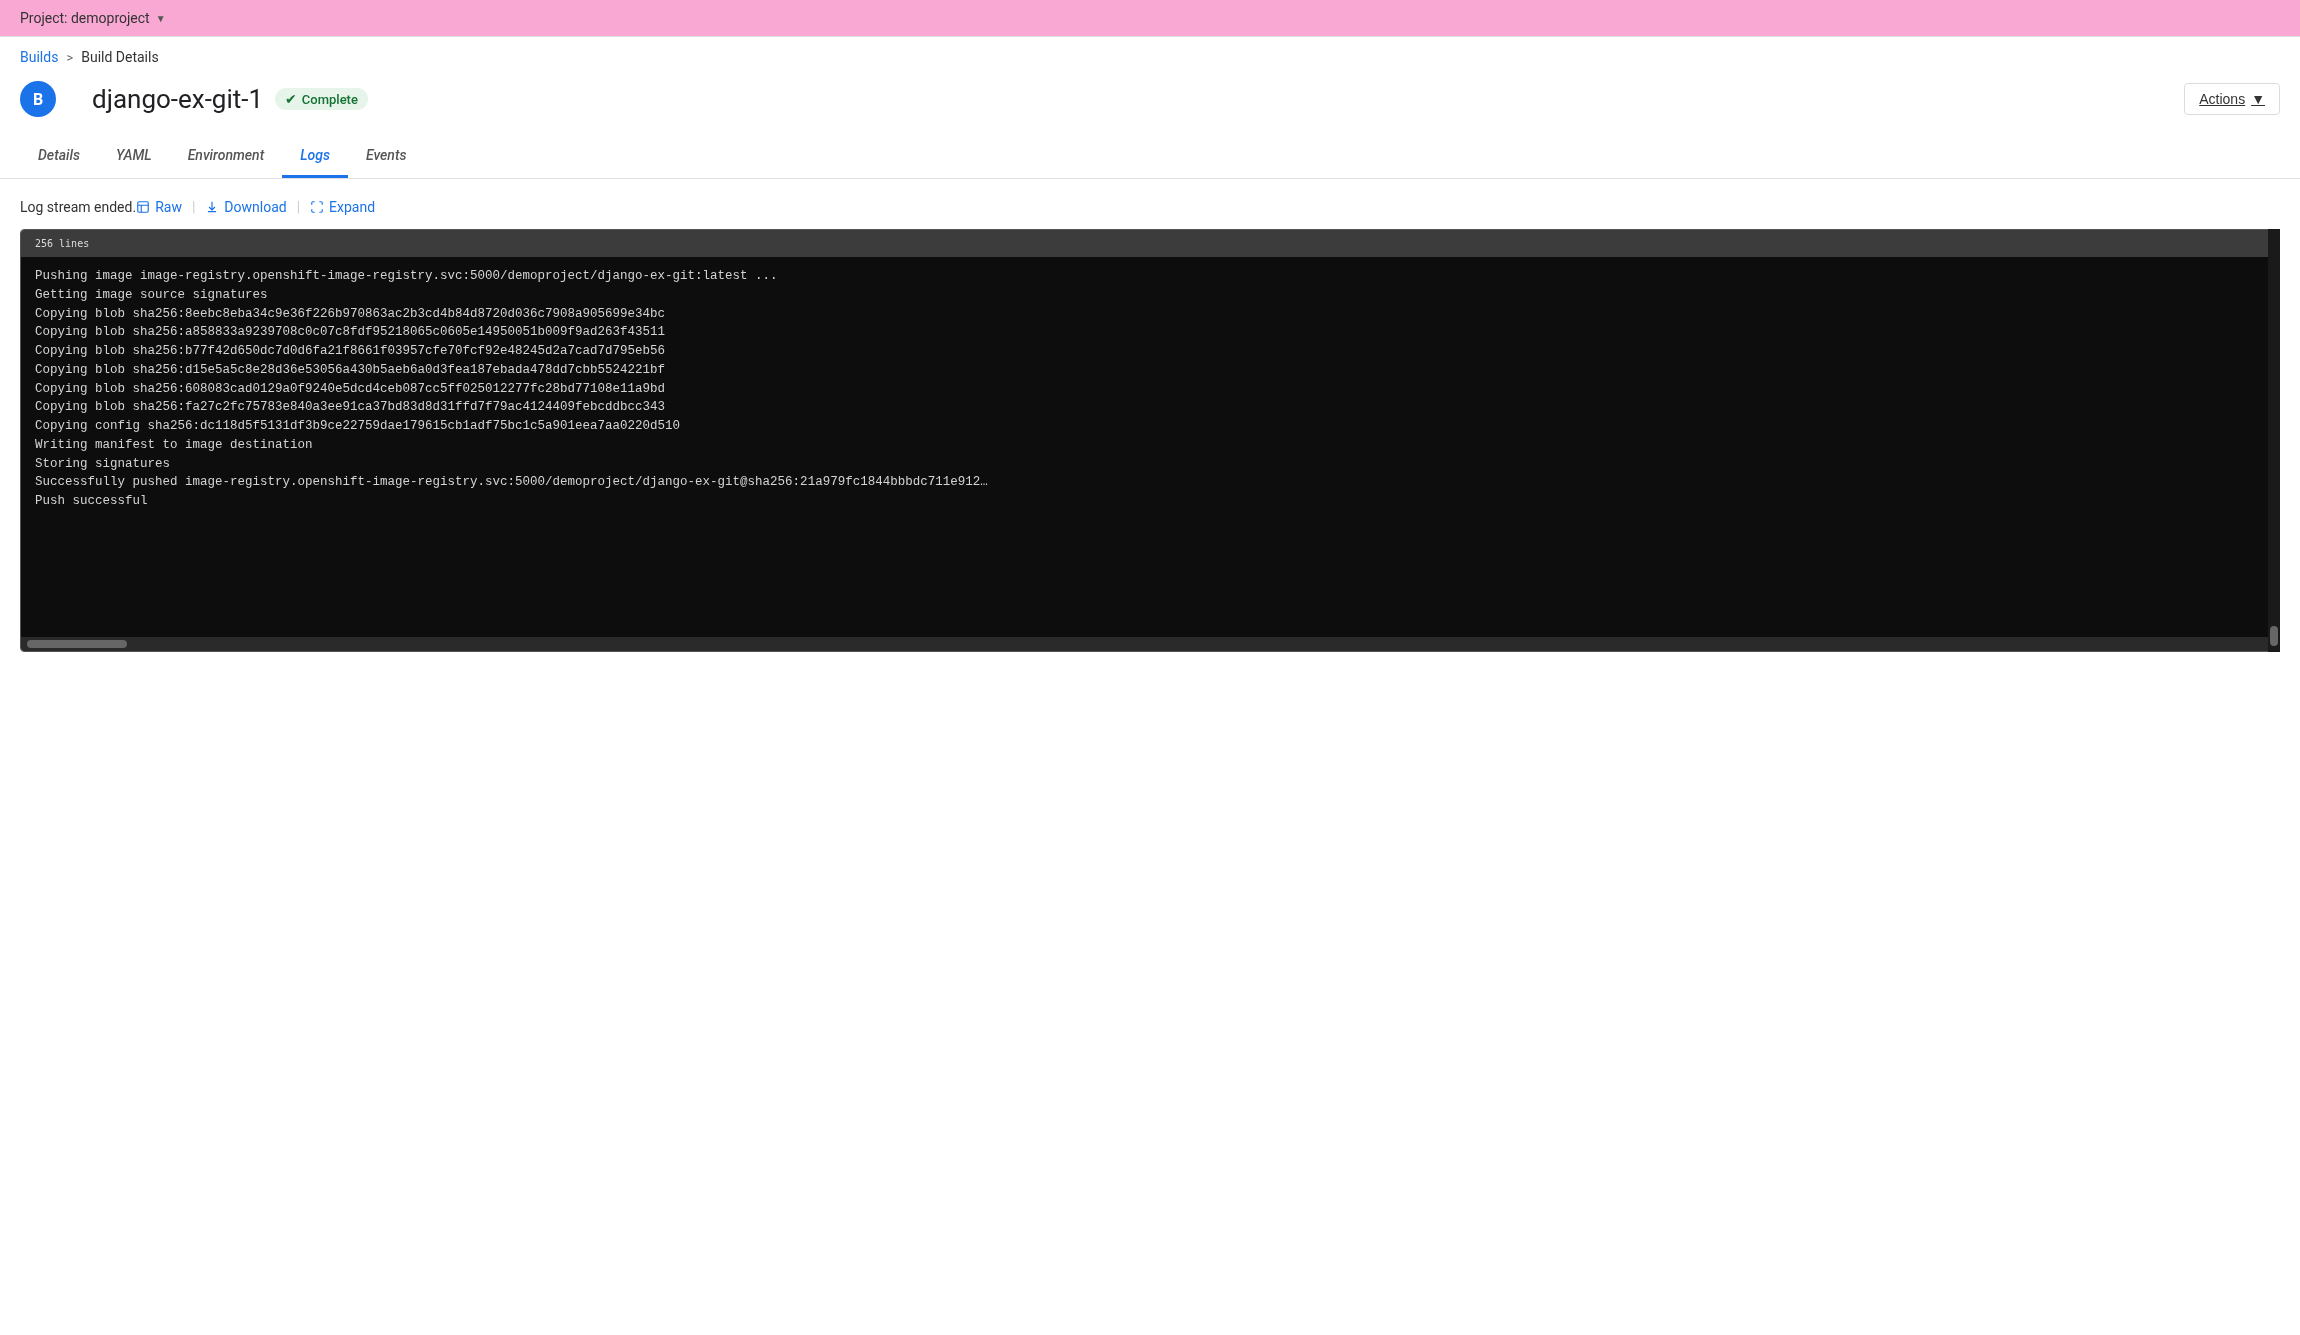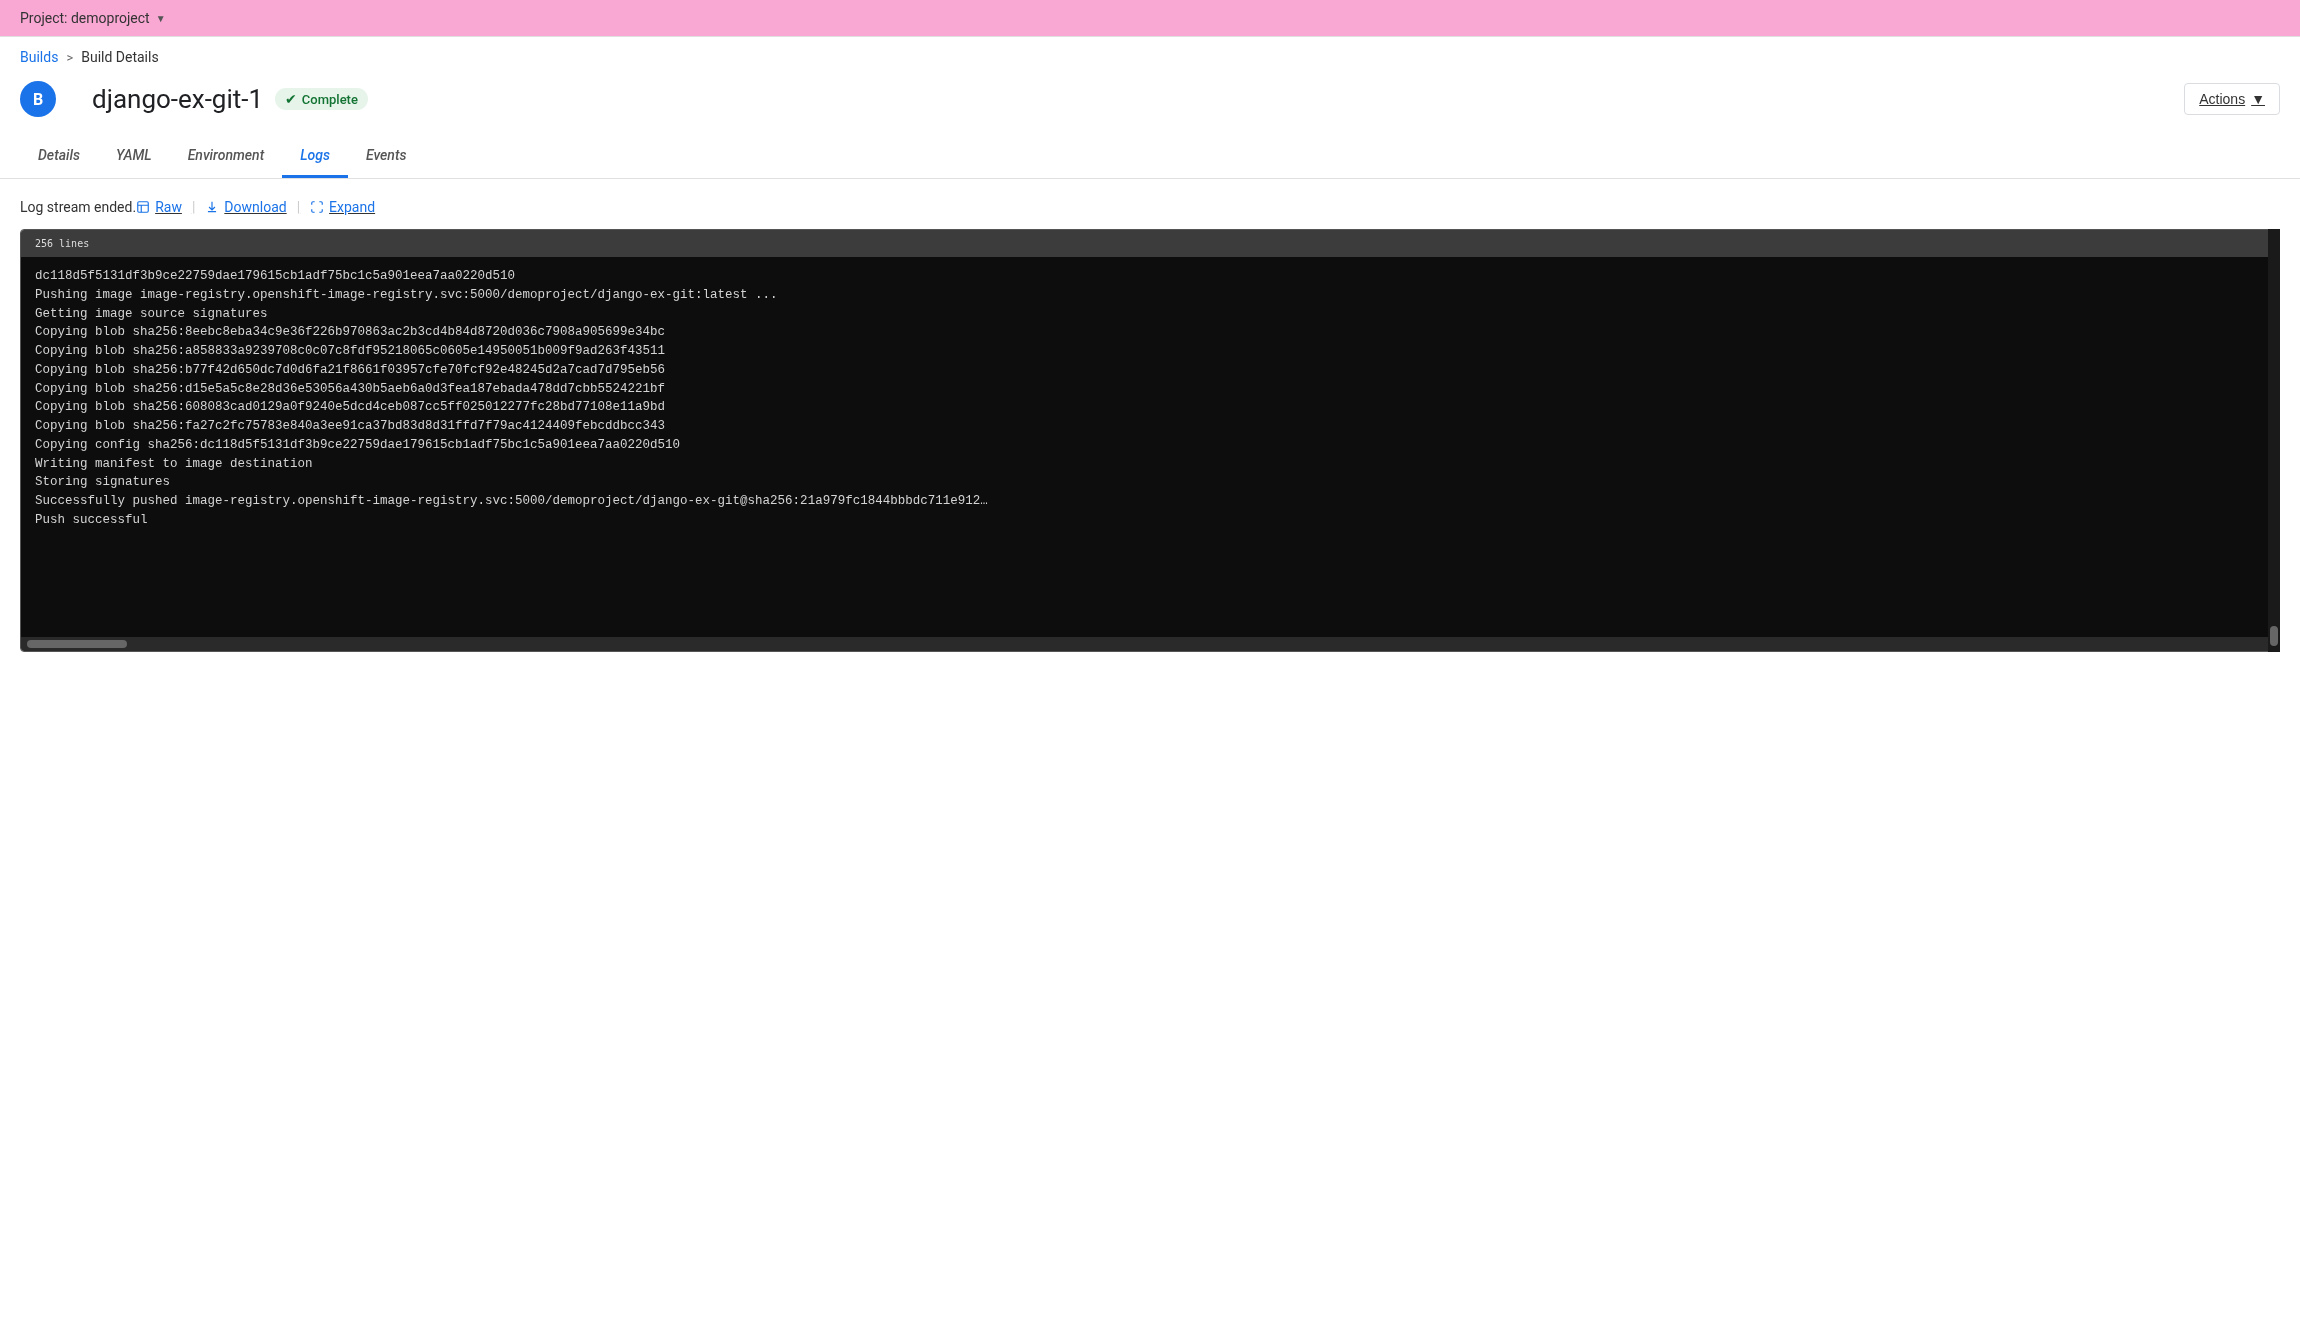--- a/index.html
+++ b/index.html
@@ -150,21 +150,20 @@
     }
     .log-status-text {
       font-size: 14px;
       color: #333;
     }
     .log-actions {
       display: flex;
       align-items: center;
       gap: 10px;
       font-size: 14px;
-      text-decoration: underline;
     }
     .log-action-link {
       display: flex;
       align-items: center;
       gap: 5px;
       color: #1a73e8;
       text-decoration: none;
       cursor: pointer;
     }
     .log-action-sep {
@@ -309,21 +308,20 @@
       </a>
     </div>
   </div>
 
   <div class="log-outer">
     <div class="log-container">
       <div class="log-lines-bar">
         <span>256 lines</span>
       </div>
       <div class="log-body" id="log-body">
-      <span class="log-line">dc118d5f5131df3b9ce22759dae179615cb1adf75bc1c5a901eea7aa0220d510</span>
           <span class="log-line"></span>
           <span class="log-line">Pushing image image-registry.openshift-image-registry.svc:5000/demoproject/django-ex-git:latest ...</span>
           <span class="log-line">Getting image source signatures</span>
           <span class="log-line">Copying blob sha256:8eebc8eba34c9e36f226b970863ac2b3cd4b84d8720d036c7908a905699e34bc</span>
           <span class="log-line">Copying blob sha256:a858833a9239708c0c07c8fdf95218065c0605e14950051b009f9ad263f43511</span>
           <span class="log-line">Copying blob sha256:b77f42d650dc7d0d6fa21f8661f03957cfe70fcf92e48245d2a7cad7d795eb56</span>
           <span class="log-line">Copying blob sha256:d15e5a5c8e28d36e53056a430b5aeb6a0d3fea187ebada478dd7cbb5524221bf</span>
           <span class="log-line">Copying blob sha256:608083cad0129a0f9240e5dcd4ceb087cc5ff025012277fc28bd77108e11a9bd</span>
           <span class="log-line">Copying blob sha256:fa27c2fc75783e840a3ee91ca37bd83d8d31ffd7f79ac4124409febcddbcc343</span>
           <span class="log-line">Copying config sha256:dc118d5f5131df3b9ce22759dae179615cb1adf75bc1c5a901eea7aa0220d510</span>

